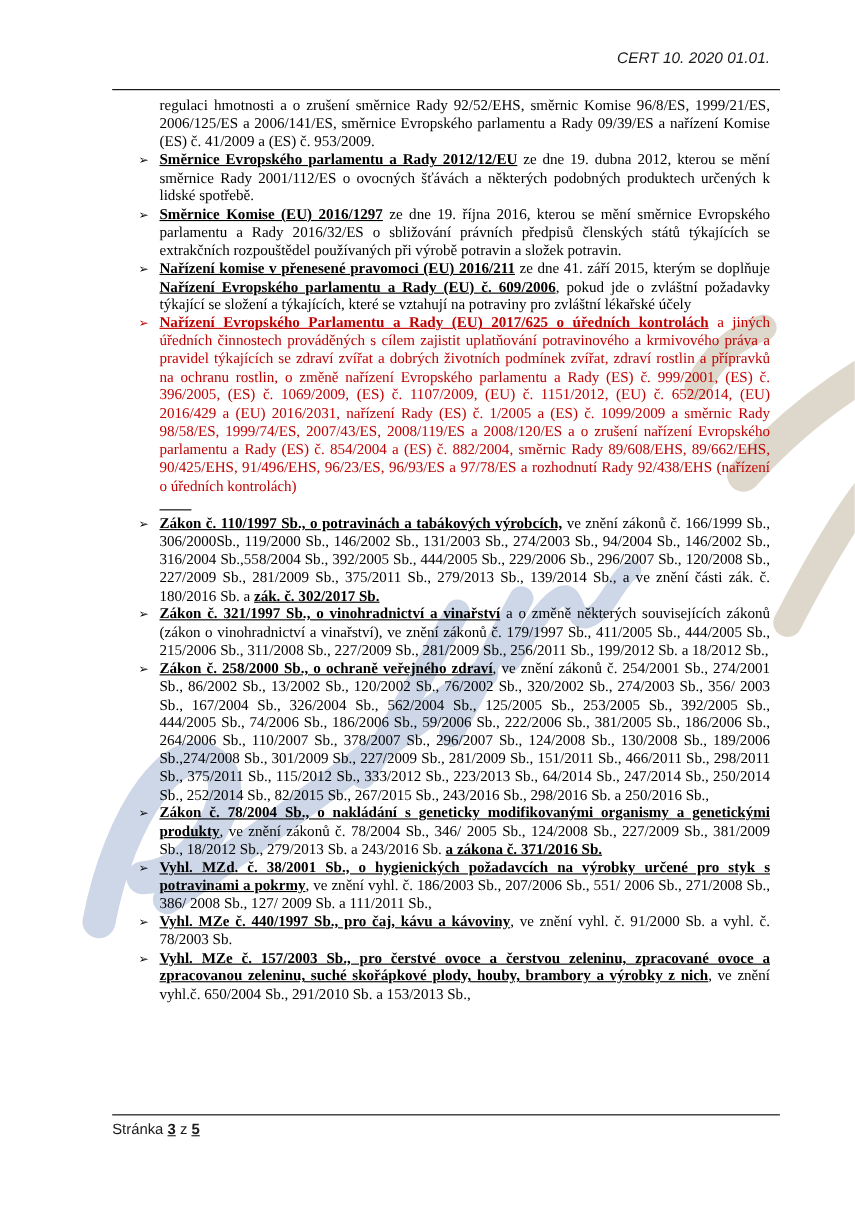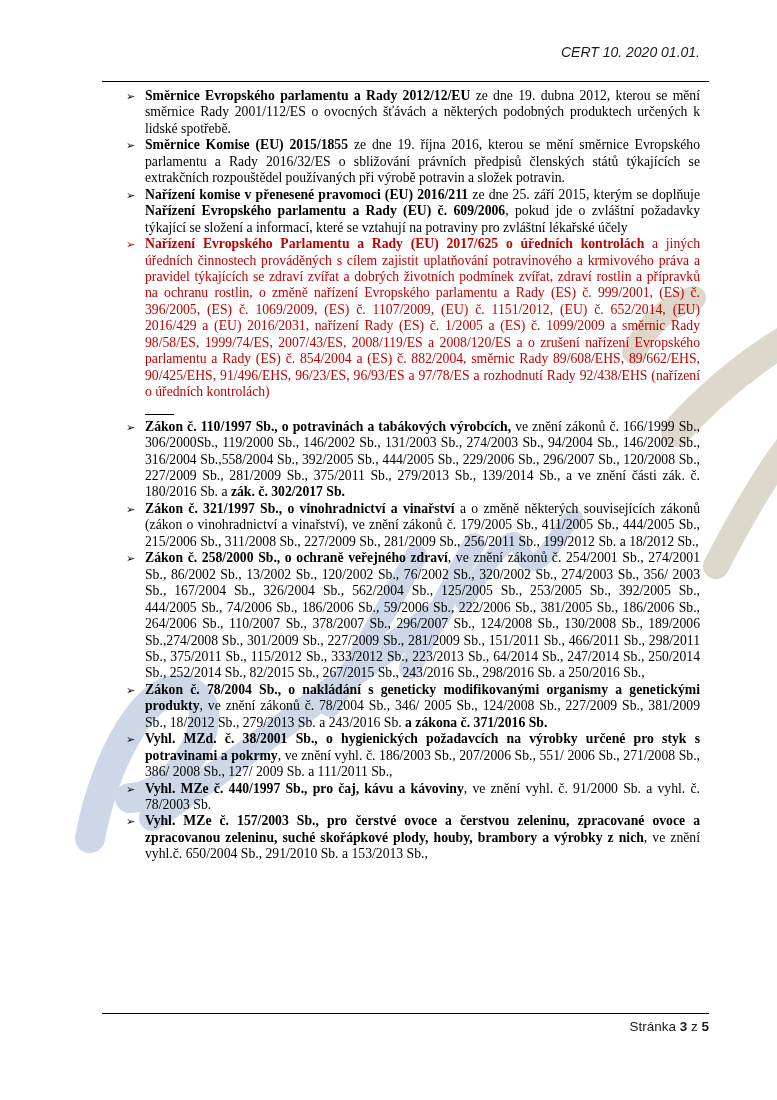--- a/index.html
+++ b/index.html
@@ -25,33 +25,33 @@
   .doc{
     position:absolute;top:88px;left:133px;width:555px;z-index:1;
     font-size:13.7px;line-height:16.45px;text-align:justify;
   }
   .doc p{margin:0;padding:0;}
   .item{position:relative;text-align:justify;}
   .bullet{
     position:absolute;left:-19px;top:1px;
     font-family:"DejaVu Sans",sans-serif;font-size:11px;line-height:16px;
   }
-  .b{font-weight:bold;}
+  .b{font-weight:bold;text-decoration:underline;}
   .footnote-sep{
     width:29px;height:0;border-top:1.6px solid #000;
     margin:13px 0 4px 0;
   }
   
   .footer-rule{
     position:absolute;top:1013px;left:90px;width:607px;height:0;z-index:2;
     border-top:1.5px solid #000;
   }
   .footer-text{
     position:absolute;top:1019px;left:90px;width:607px;z-index:2;
-    text-align:right;font-family:"Liberation Sans",sans-serif;
+    text-align:left;font-family:"Liberation Sans",sans-serif;
     font-size:13.5px;color:#1a1a1a;
   }
 </style>
 </head>
 <body>
 
 <div class="page">
 
   <svg class="watermark" viewBox="0 0 777 1100" fill="none">
     <g stroke-linecap="round" fill="none">
@@ -63,45 +63,46 @@
       <path stroke-width="24" d="M622 352 C 636 324, 656 306, 682 298" stroke="#ded8cc"></path>
       <path stroke-width="30" d="M664 432 C 700 392, 738 362, 774 340" stroke="#ded8cc"></path>
       <path stroke-width="26" d="M704 566 C 730 516, 756 472, 776 446" stroke="#ded8cc"></path>
     </g>
   </svg>
 
   <div class="header-text">CERT 10. 2020 01.01.</div>
   <div class="header-rule"></div>
 
   <div class="doc">
+    <p>regulaci hmotnosti a o zrušení směrnice Rady 92/52/EHS, směrnic Komise 96/8/ES, 1999/21/ES, 2006/125/ES a 2006/141/ES, směrnice Evropského parlamentu a Rady 09/39/ES a nařízení Komise (ES) č. 41/2009 a (ES) č. 953/2009.</p>
     <div id="regulation-list">
         <div class="item">
     <span class="bullet">➢</span>
     <span class="item-text"><span class="b">Směrnice Evropského parlamentu a Rady 2012/12/EU</span><span> ze dne 19. dubna 2012, kterou se mění směrnice Rady 2001/112/ES o ovocných šťávách a některých podobných produktech určených k lidské spotřebě.</span></span>
   </div>
         <div class="item">
     <span class="bullet">➢</span>
-    <span class="item-text"><span class="b">Směrnice Komise (EU) 2015/1855</span><span> ze dne 19. října 2016, kterou se mění směrnice Evropského parlamentu a Rady 2016/32/ES o sbližování právních předpisů členských států týkajících se extrakčních rozpouštědel používaných při výrobě potravin a složek potravin.</span></span>
+    <span class="item-text"><span class="b">Směrnice Komise (EU) 2016/1297</span><span> ze dne 19. října 2016, kterou se mění směrnice Evropského parlamentu a Rady 2016/32/ES o sbližování právních předpisů členských států týkajících se extrakčních rozpouštědel používaných při výrobě potravin a složek potravin.</span></span>
   </div>
         <div class="item">
     <span class="bullet">➢</span>
-    <span class="item-text"><span class="b">Nařízení komise v přenesené pravomoci (EU) 2016/211</span><span> ze dne 25. září 2015, kterým se doplňuje </span><span class="b">Nařízení Evropského parlamentu a Rady (EU) č. 609/2006</span><span>, pokud jde o zvláštní požadavky týkající se složení a informací, které se vztahují na potraviny pro zvláštní lékařské účely</span></span>
+    <span class="item-text"><span class="b">Nařízení komise v přenesené pravomoci (EU) 2016/211</span><span> ze dne 41. září 2015, kterým se doplňuje </span><span class="b">Nařízení Evropského parlamentu a Rady (EU) č. 609/2006</span><span>, pokud jde o zvláštní požadavky týkající se složení a týkajících, které se vztahují na potraviny pro zvláštní lékařské účely</span></span>
   </div>
         <div class="item" style="color: rgb(192, 0, 0);">
     <span class="bullet">➢</span>
     <span class="item-text"><span class="b">Nařízení Evropského Parlamentu a Rady (EU) 2017/625 o úředních kontrolách</span><span> a jiných úředních činnostech prováděných s cílem zajistit uplatňování potravinového a krmivového práva a pravidel týkajících se zdraví zvířat a dobrých životních podmínek zvířat, zdraví rostlin a přípravků na ochranu rostlin, o změně nařízení Evropského parlamentu a Rady (ES) č. 999/2001, (ES) č. 396/2005, (ES) č. 1069/2009, (ES) č. 1107/2009, (EU) č. 1151/2012, (EU) č. 652/2014, (EU) 2016/429 a (EU) 2016/2031, nařízení Rady (ES) č. 1/2005 a (ES) č. 1099/2009 a směrnic Rady 98/58/ES, 1999/74/ES, 2007/43/ES, 2008/119/ES a 2008/120/ES a o zrušení nařízení Evropského parlamentu a Rady (ES) č. 854/2004 a (ES) č. 882/2004, směrnic Rady 89/608/EHS, 89/662/EHS, 90/425/EHS, 91/496/EHS, 96/23/ES, 96/93/ES a 97/78/ES a rozhodnutí Rady 92/438/EHS (nařízení o úředních kontrolách)</span></span>
   </div>
         <div class="footnote-sep"></div>
         <div class="item">
     <span class="bullet">➢</span>
     <span class="item-text"><span class="b">Zákon č. 110/1997 Sb., o potravinách a tabákových výrobcích,</span><span> ve znění zákonů č. 166/1999 Sb., 306/2000Sb., 119/2000 Sb., 146/2002 Sb., 131/2003 Sb., 274/2003 Sb., 94/2004 Sb., 146/2002 Sb., 316/2004 Sb.,558/2004 Sb., 392/2005 Sb., 444/2005 Sb., 229/2006 Sb., 296/2007 Sb., 120/2008 Sb., 227/2009 Sb., 281/2009 Sb., 375/2011 Sb., 279/2013 Sb., 139/2014 Sb., a ve znění části zák. č. 180/2016 Sb. a </span><span class="b">zák. č. 302/2017 Sb.</span></span>
   </div>
         <div class="item">
     <span class="bullet">➢</span>
-    <span class="item-text"><span class="b">Zákon č. 321/1997 Sb., o vinohradnictví a vinařství</span><span> a o změně některých souvisejících zákonů (zákon o vinohradnictví a vinařství), ve znění zákonů č. 179/2005 Sb., 411/2005 Sb., 444/2005 Sb., 215/2006 Sb., 311/2008 Sb., 227/2009 Sb., 281/2009 Sb., 256/2011 Sb., 199/2012 Sb. a 18/2012 Sb.,</span></span>
+    <span class="item-text"><span class="b">Zákon č. 321/1997 Sb., o vinohradnictví a vinařství</span><span> a o změně některých souvisejících zákonů (zákon o vinohradnictví a vinařství), ve znění zákonů č. 179/1997 Sb., 411/2005 Sb., 444/2005 Sb., 215/2006 Sb., 311/2008 Sb., 227/2009 Sb., 281/2009 Sb., 256/2011 Sb., 199/2012 Sb. a 18/2012 Sb.,</span></span>
   </div>
         <div class="item">
     <span class="bullet">➢</span>
     <span class="item-text"><span class="b">Zákon č. 258/2000 Sb., o ochraně veřejného zdraví</span><span>, ve znění zákonů č. 254/2001 Sb., 274/2001 Sb., 86/2002 Sb., 13/2002 Sb., 120/2002 Sb., 76/2002 Sb., 320/2002 Sb., 274/2003 Sb., 356/ 2003 Sb., 167/2004 Sb., 326/2004 Sb., 562/2004 Sb., 125/2005 Sb., 253/2005 Sb., 392/2005 Sb., 444/2005 Sb., 74/2006 Sb., 186/2006 Sb., 59/2006 Sb., 222/2006 Sb., 381/2005 Sb., 186/2006 Sb., 264/2006 Sb., 110/2007 Sb., 378/2007 Sb., 296/2007 Sb., 124/2008 Sb., 130/2008 Sb., 189/2006 Sb.,274/2008 Sb., 301/2009 Sb., 227/2009 Sb., 281/2009 Sb., 151/2011 Sb., 466/2011 Sb., 298/2011 Sb., 375/2011 Sb., 115/2012 Sb., 333/2012 Sb., 223/2013 Sb., 64/2014 Sb., 247/2014 Sb., 250/2014 Sb., 252/2014 Sb., 82/2015 Sb., 267/2015 Sb., 243/2016 Sb., 298/2016 Sb. a 250/2016 Sb.,</span></span>
   </div>
         <div class="item">
     <span class="bullet">➢</span>
     <span class="item-text"><span class="b">Zákon č. 78/2004 Sb., o nakládání s geneticky modifikovanými organismy a genetickými produkty</span><span>, ve znění zákonů č. 78/2004 Sb., 346/ 2005 Sb., 124/2008 Sb., 227/2009 Sb., 381/2009 Sb., 18/2012 Sb., 279/2013 Sb. a 243/2016 Sb. </span><span class="b">a zákona č. 371/2016 Sb.</span></span>
   </div>
         <div class="item">

